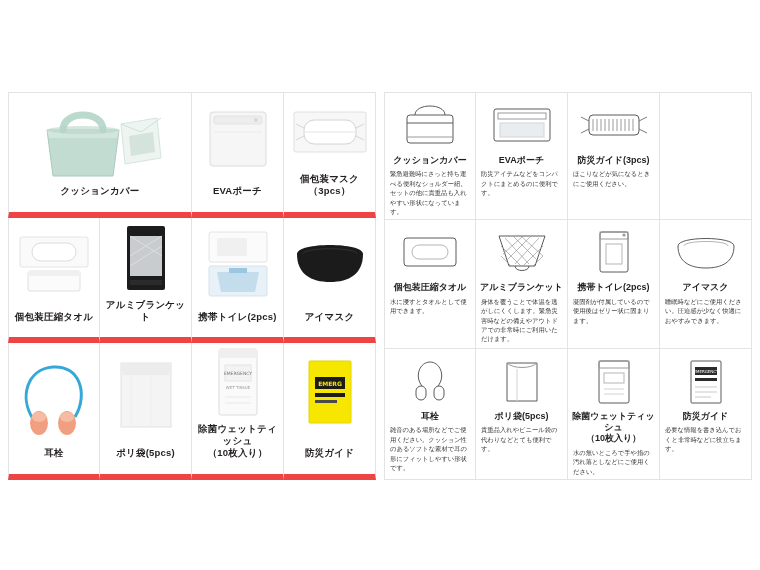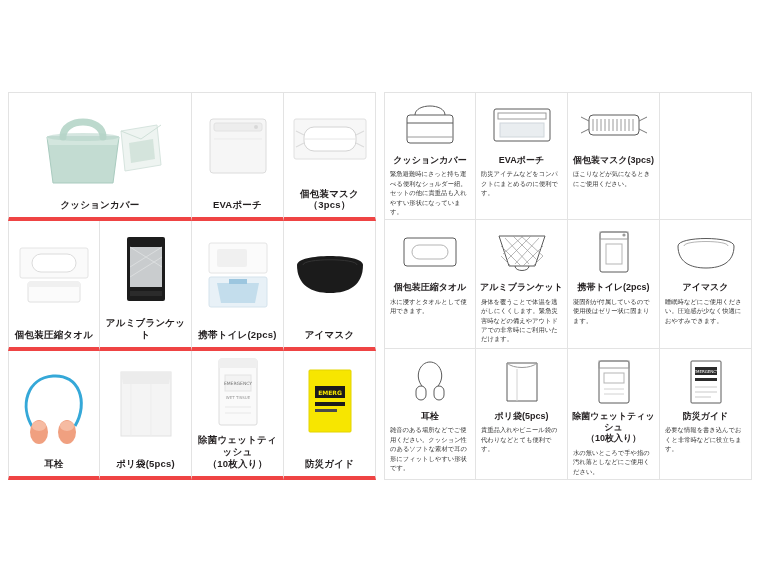--- a/index.html
+++ b/index.html
@@ -26,26 +26,26 @@
     left: 8px;
     top: 92px;
     width: 368px;
     height: 388px;
     display: grid;
     grid-template-columns: repeat(4, 1fr);
     grid-template-rows: repeat(3, 1fr);
   }
   .left-cell {
     border-right: 1px solid #e3e3e3;
-    border-bottom: 4px solid #ef4444;
+    border-bottom: 6px solid #ef4444;
     display: flex;
     flex-direction: column;
     align-items: center;
     justify-content: flex-end;
-    padding-bottom: 4px;
+    padding-bottom: 13px;
     box-sizing: border-box;
   }
   .left-cell.r1 { border-top: 1px solid #e3e3e3; }
   .left-cell.c1 { border-left: 1px solid #e3e3e3; }
   .left-cell.span2 { grid-column: span 2; }
   .left-art {
     flex: 1 1 auto;
     width: 100%;
     display: flex;
     align-items: center;
@@ -298,21 +298,21 @@
             <line x1="34" y1="16" x2="34" y2="28"></line>
               <line x1="38" y1="16" x2="38" y2="28"></line>
             <line x1="42" y1="16" x2="42" y2="28"></line>
               <line x1="46" y1="16" x2="46" y2="28"></line>
             <line x1="50" y1="16" x2="50" y2="28"></line>
               <line x1="54" y1="16" x2="54" y2="28"></line>
             <line x1="58" y1="16" x2="58" y2="28"></line>
           </g>
         </svg>
       </div>
-      <div class="r-title">個包装マスク(3pcs)</div>
+      <div class="r-title">防災ガイド(3pcs)</div>
       <div class="r-desc">ほこりなどが気になるときにご使用ください。</div>
     </div>
 
     <div class="right-cell r1"></div>
 
     <div class="right-cell c1">
       <div class="r-art">
         <svg width="64" height="44" viewBox="0 0 64 44">
           <rect x="6" y="8" width="52" height="28" rx="3" fill="none" stroke="#5a5a5a"></rect>
           <rect x="14" y="15" width="36" height="14" rx="7" fill="none" stroke="#b5b5b5"></rect>

